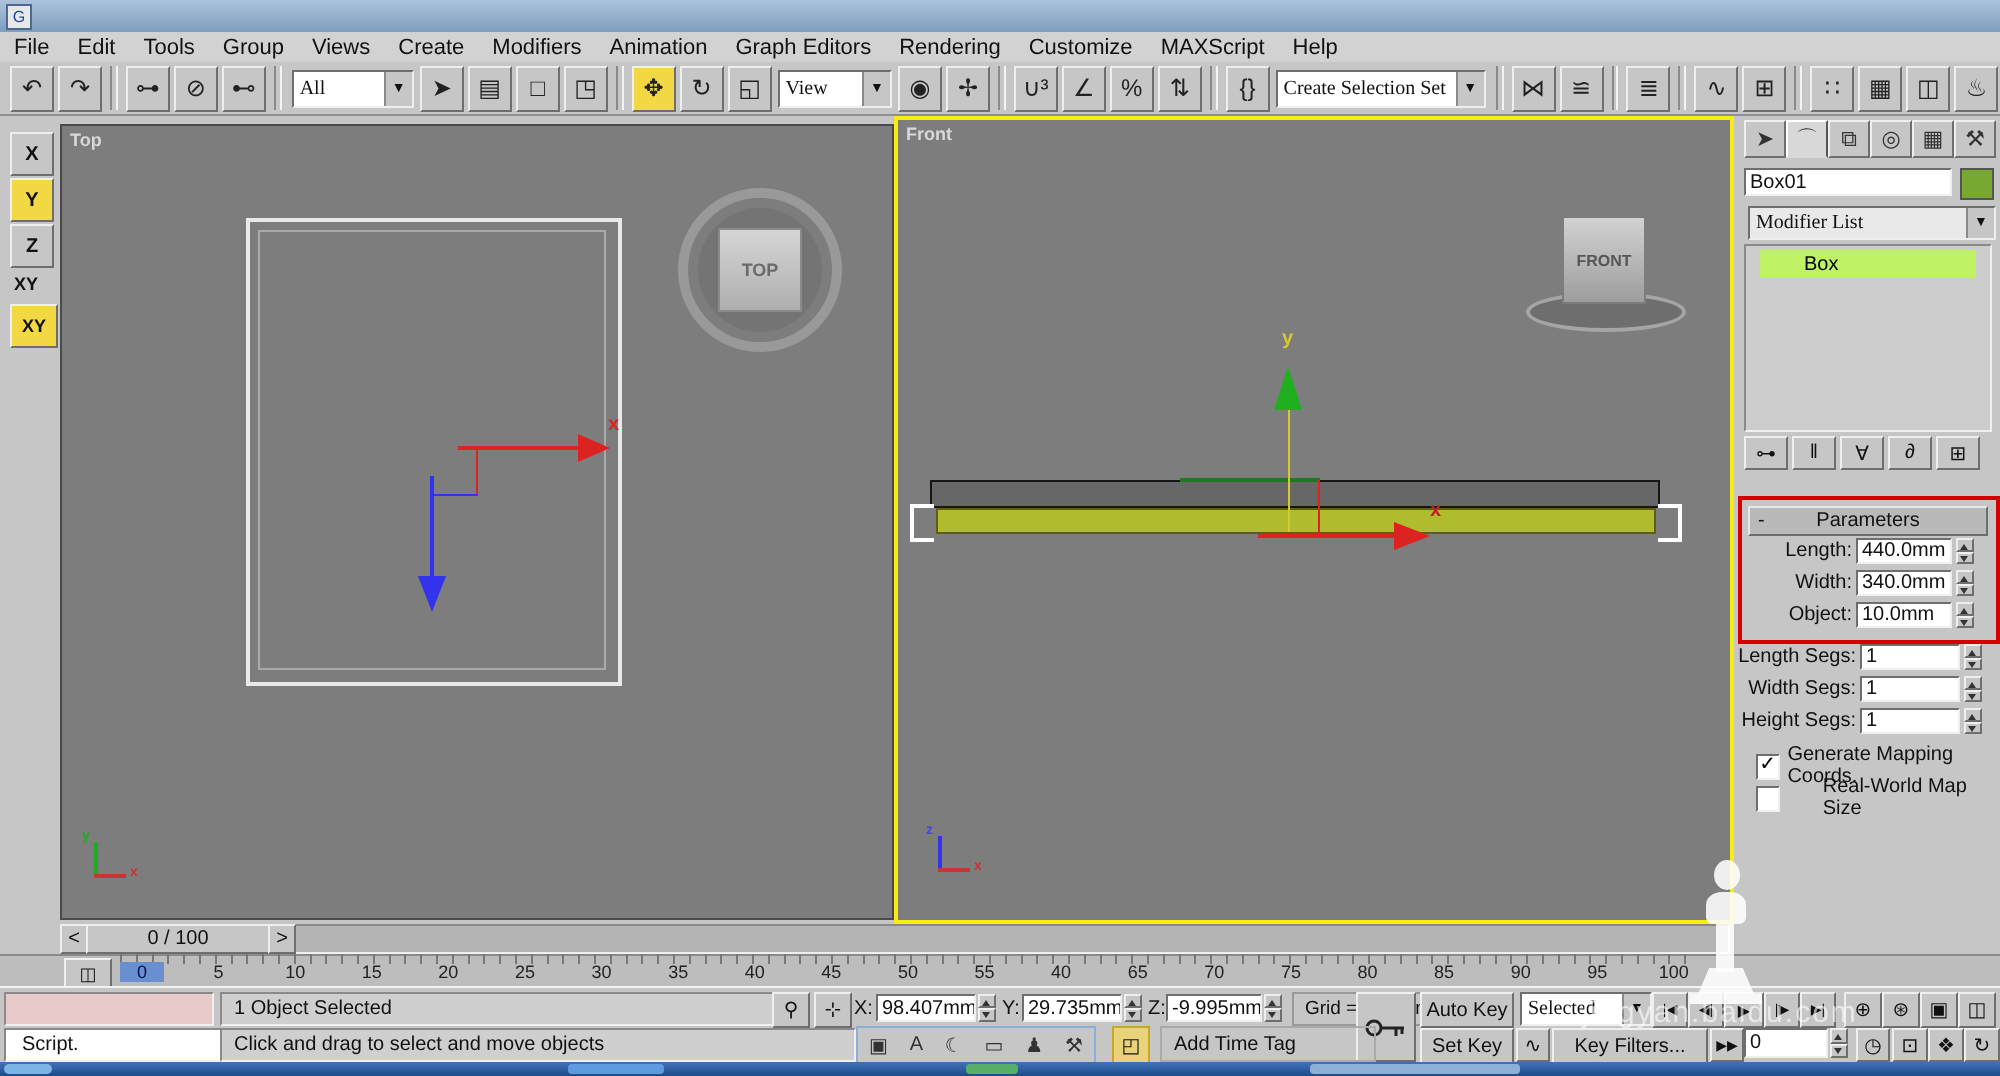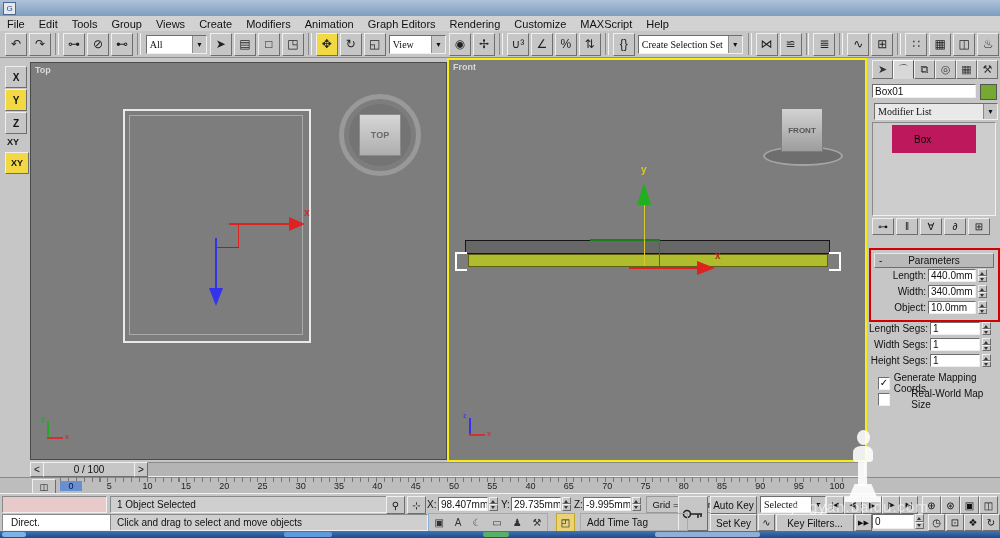--- a/index.html
+++ b/index.html
@@ -204,21 +204,21 @@
       <span>Box01</span>
     </div>
   <div class="abs" style="left:112px;top:26px;width:15px;height:14px;background:#76a832;border:1px solid #555"></div>
 
   <div class="abs dd" style="left:4px;top:45px;width:122px;height:15px;background:#e9e9e9">
     <span class="val">Modifier List</span>
       <span class="arr">▼</span>
   </div>
 
   <div class="abs sunken" style="left:4px;top:64px;width:122px;height:92px;background:#cdcdcd">
-    <div style="margin:2px 19px;height:28px;background:#be185d;display:flex;align-items:center;padding-left:22px;font-size:10px;color:#000">Box</div>
+    <div style="margin:2px 7px;height:14px;background:#bef264;display:flex;align-items:center;padding-left:22px;font-size:10px;color:#000">Box</div>
   </div>
 
   <div class="abs" style="left:4px;top:160px;display:flex;gap:2px">
     <span class="btn" style="width:20px;height:15px">⊶</span>
     <span class="btn" style="width:20px;height:15px">‖</span>
     <span class="btn" style="width:20px;height:15px">∀</span>
     <span class="btn" style="width:20px;height:15px">∂</span>
     <span class="btn" style="width:20px;height:15px">⊞</span>
   </div>
 
@@ -368,21 +368,21 @@
 <div class="abs btn" style="left:826px;top:496px;width:16px;height:16px;font-size:7px">|◀</div>
 <div class="abs btn" style="left:844px;top:496px;width:16px;height:16px;font-size:7px">◀|</div>
 <div class="abs btn" style="left:862px;top:496px;width:18px;height:16px;font-size:8px">▶</div>
 <div class="abs btn" style="left:882px;top:496px;width:16px;height:16px;font-size:7px">|▶</div>
 <div class="abs btn" style="left:900px;top:496px;width:16px;height:16px;font-size:7px">▶|</div>
 <div class="abs btn" style="left:922px;top:496px;width:17px;height:16px">⊕</div>
 <div class="abs btn" style="left:941px;top:496px;width:17px;height:16px">⊛</div>
 <div class="abs btn" style="left:960px;top:496px;width:17px;height:16px">▣</div>
 <div class="abs btn" style="left:979px;top:496px;width:17px;height:16px">◫</div>
 
-<div class="abs sunken lbl" style="left:2px;top:514px;width:103px;height:15px;background:#fff;padding-left:8px">Direct.</div>
+<div class="abs sunken lbl" style="left:2px;top:514px;width:103px;height:15px;background:#fff;padding-left:8px">Script.</div>
 <div class="abs sunken lbl" style="left:110px;top:514px;width:310px;height:15px;padding-left:6px">Click and drag to select and move objects</div>
 <div class="abs" style="left:428px;top:513px;width:118px;height:17px;border:1px solid #8ab0d8;display:flex;align-items:center;justify-content:space-around;font-size:10px;color:#333">
   <span>▣</span>
   <span>A</span>
   <span>☾</span>
   <span>▭</span>
   <span>♟</span>
   <span>⚒</span>
 </div>
 <div class="abs btn" style="left:556px;top:513px;width:17px;height:17px;background:#e8d27a;border-color:#c8a820">◰</div>

